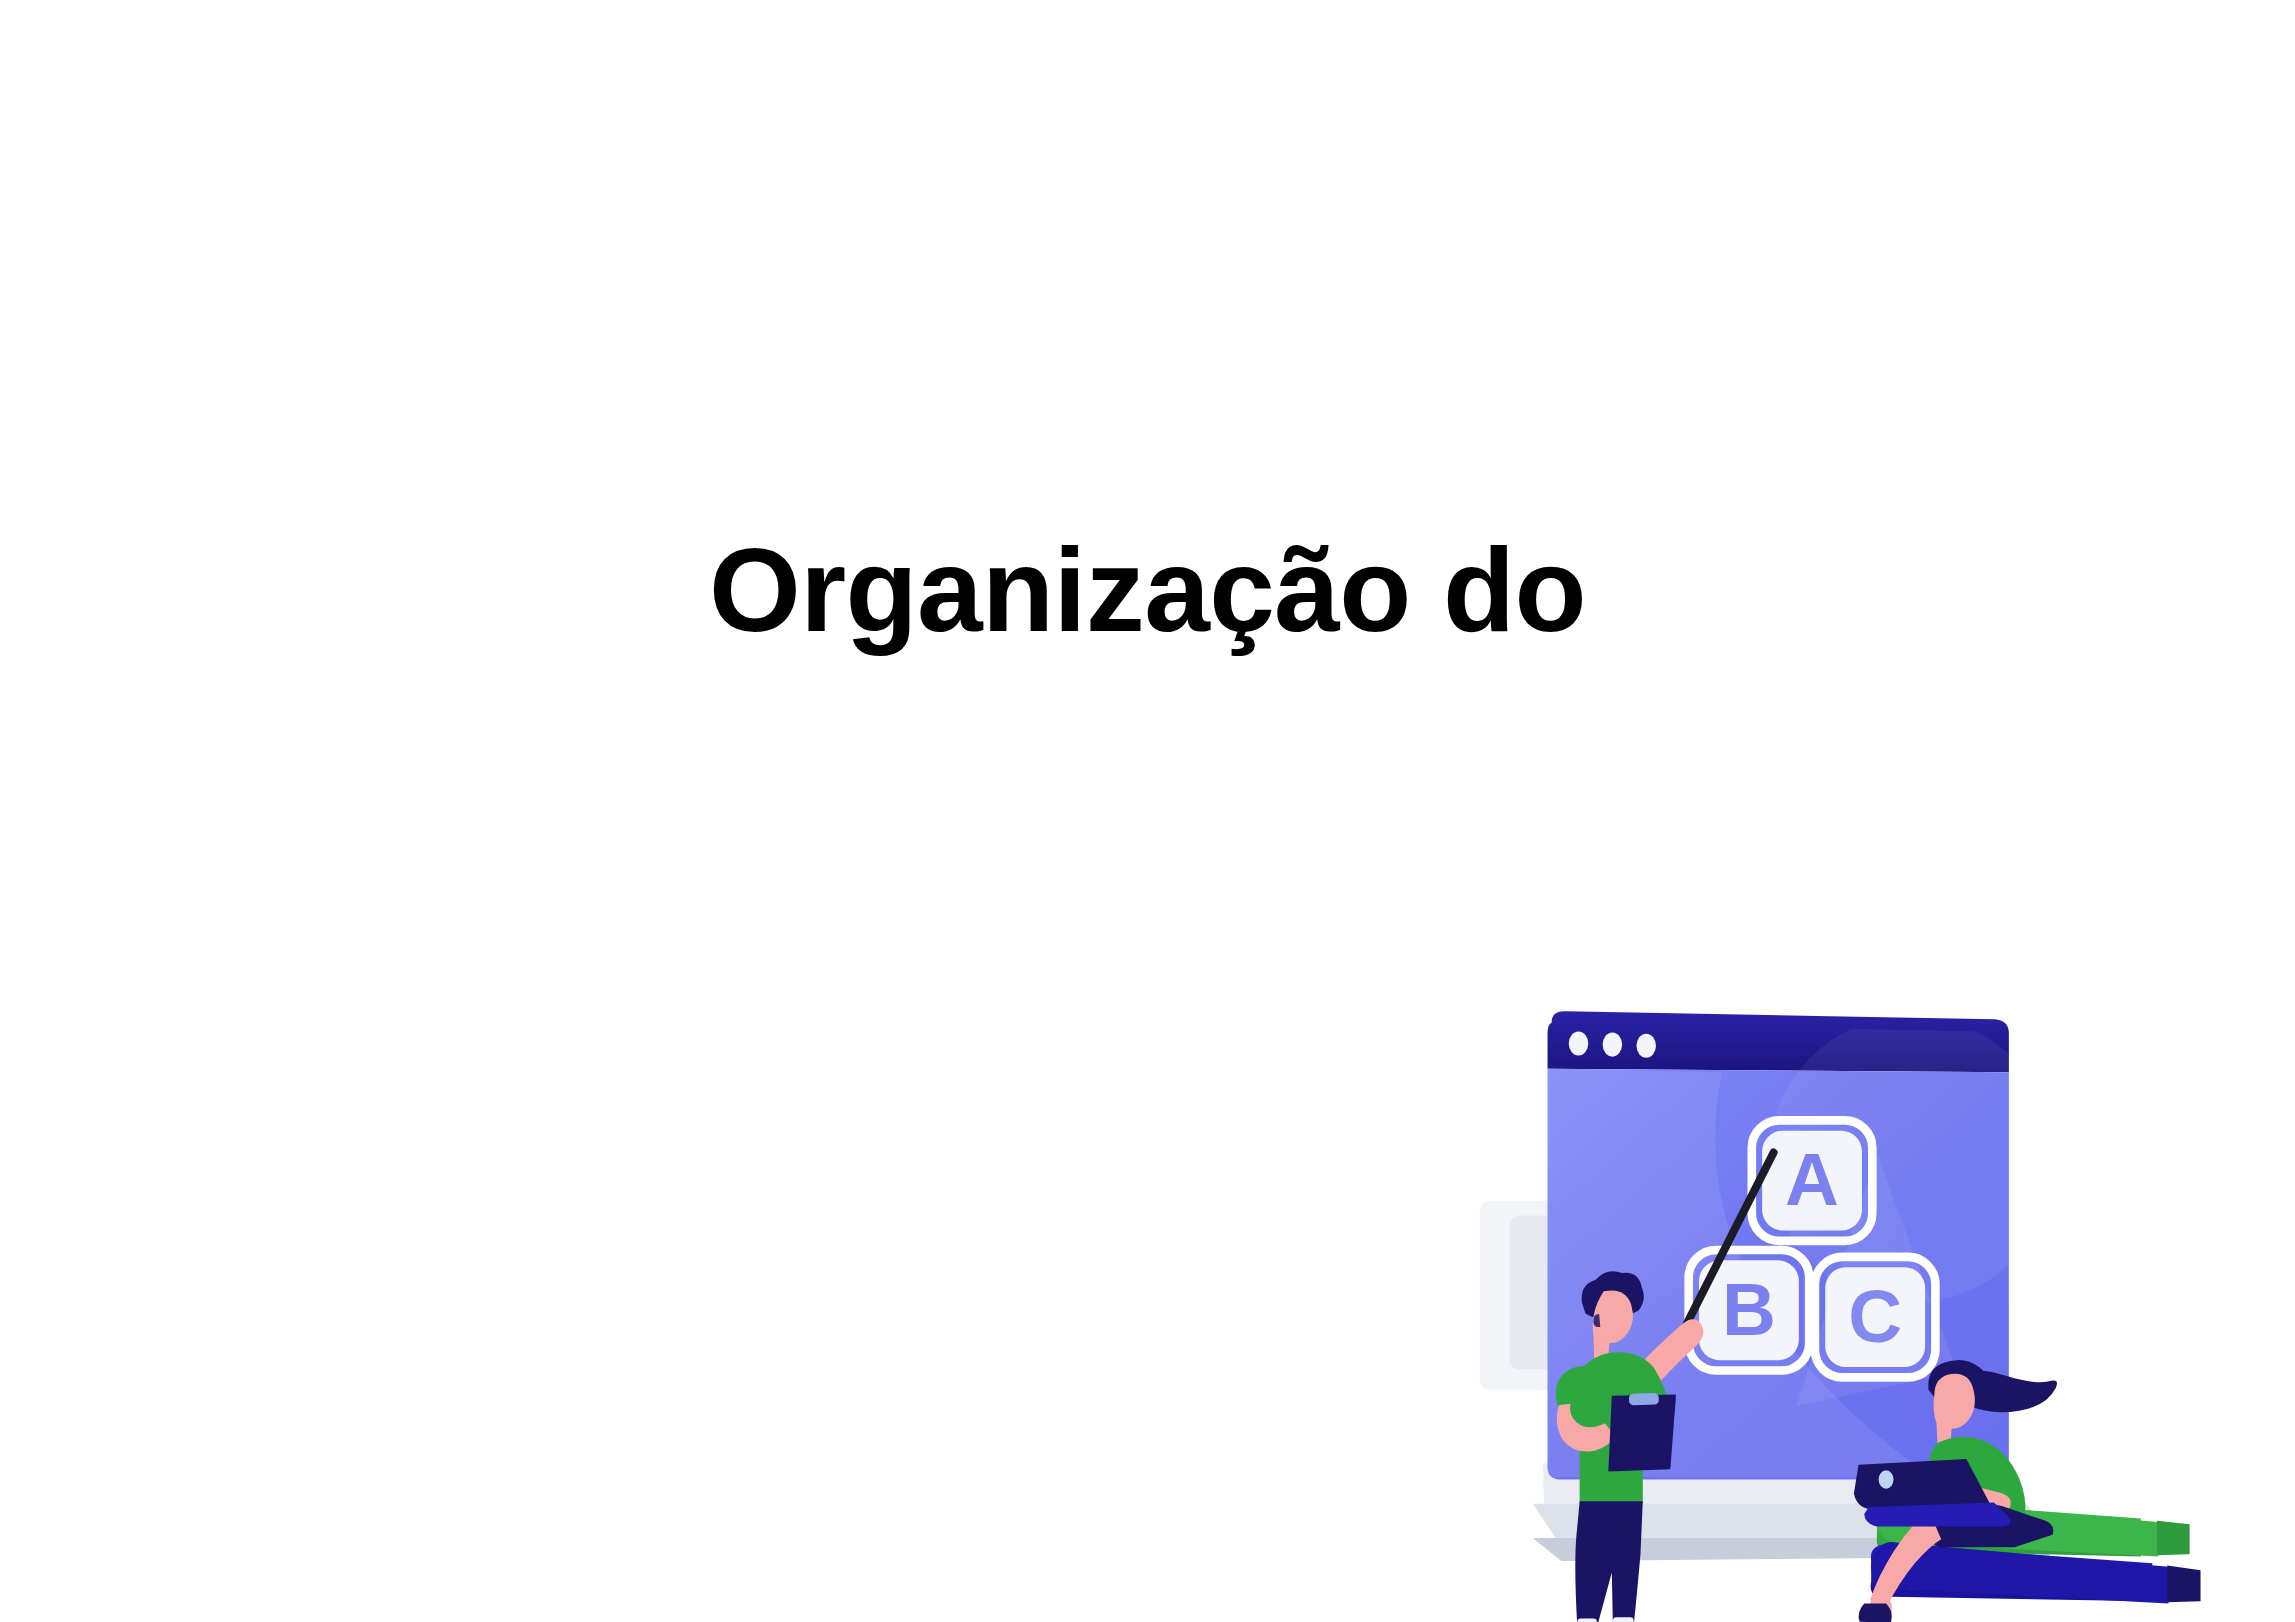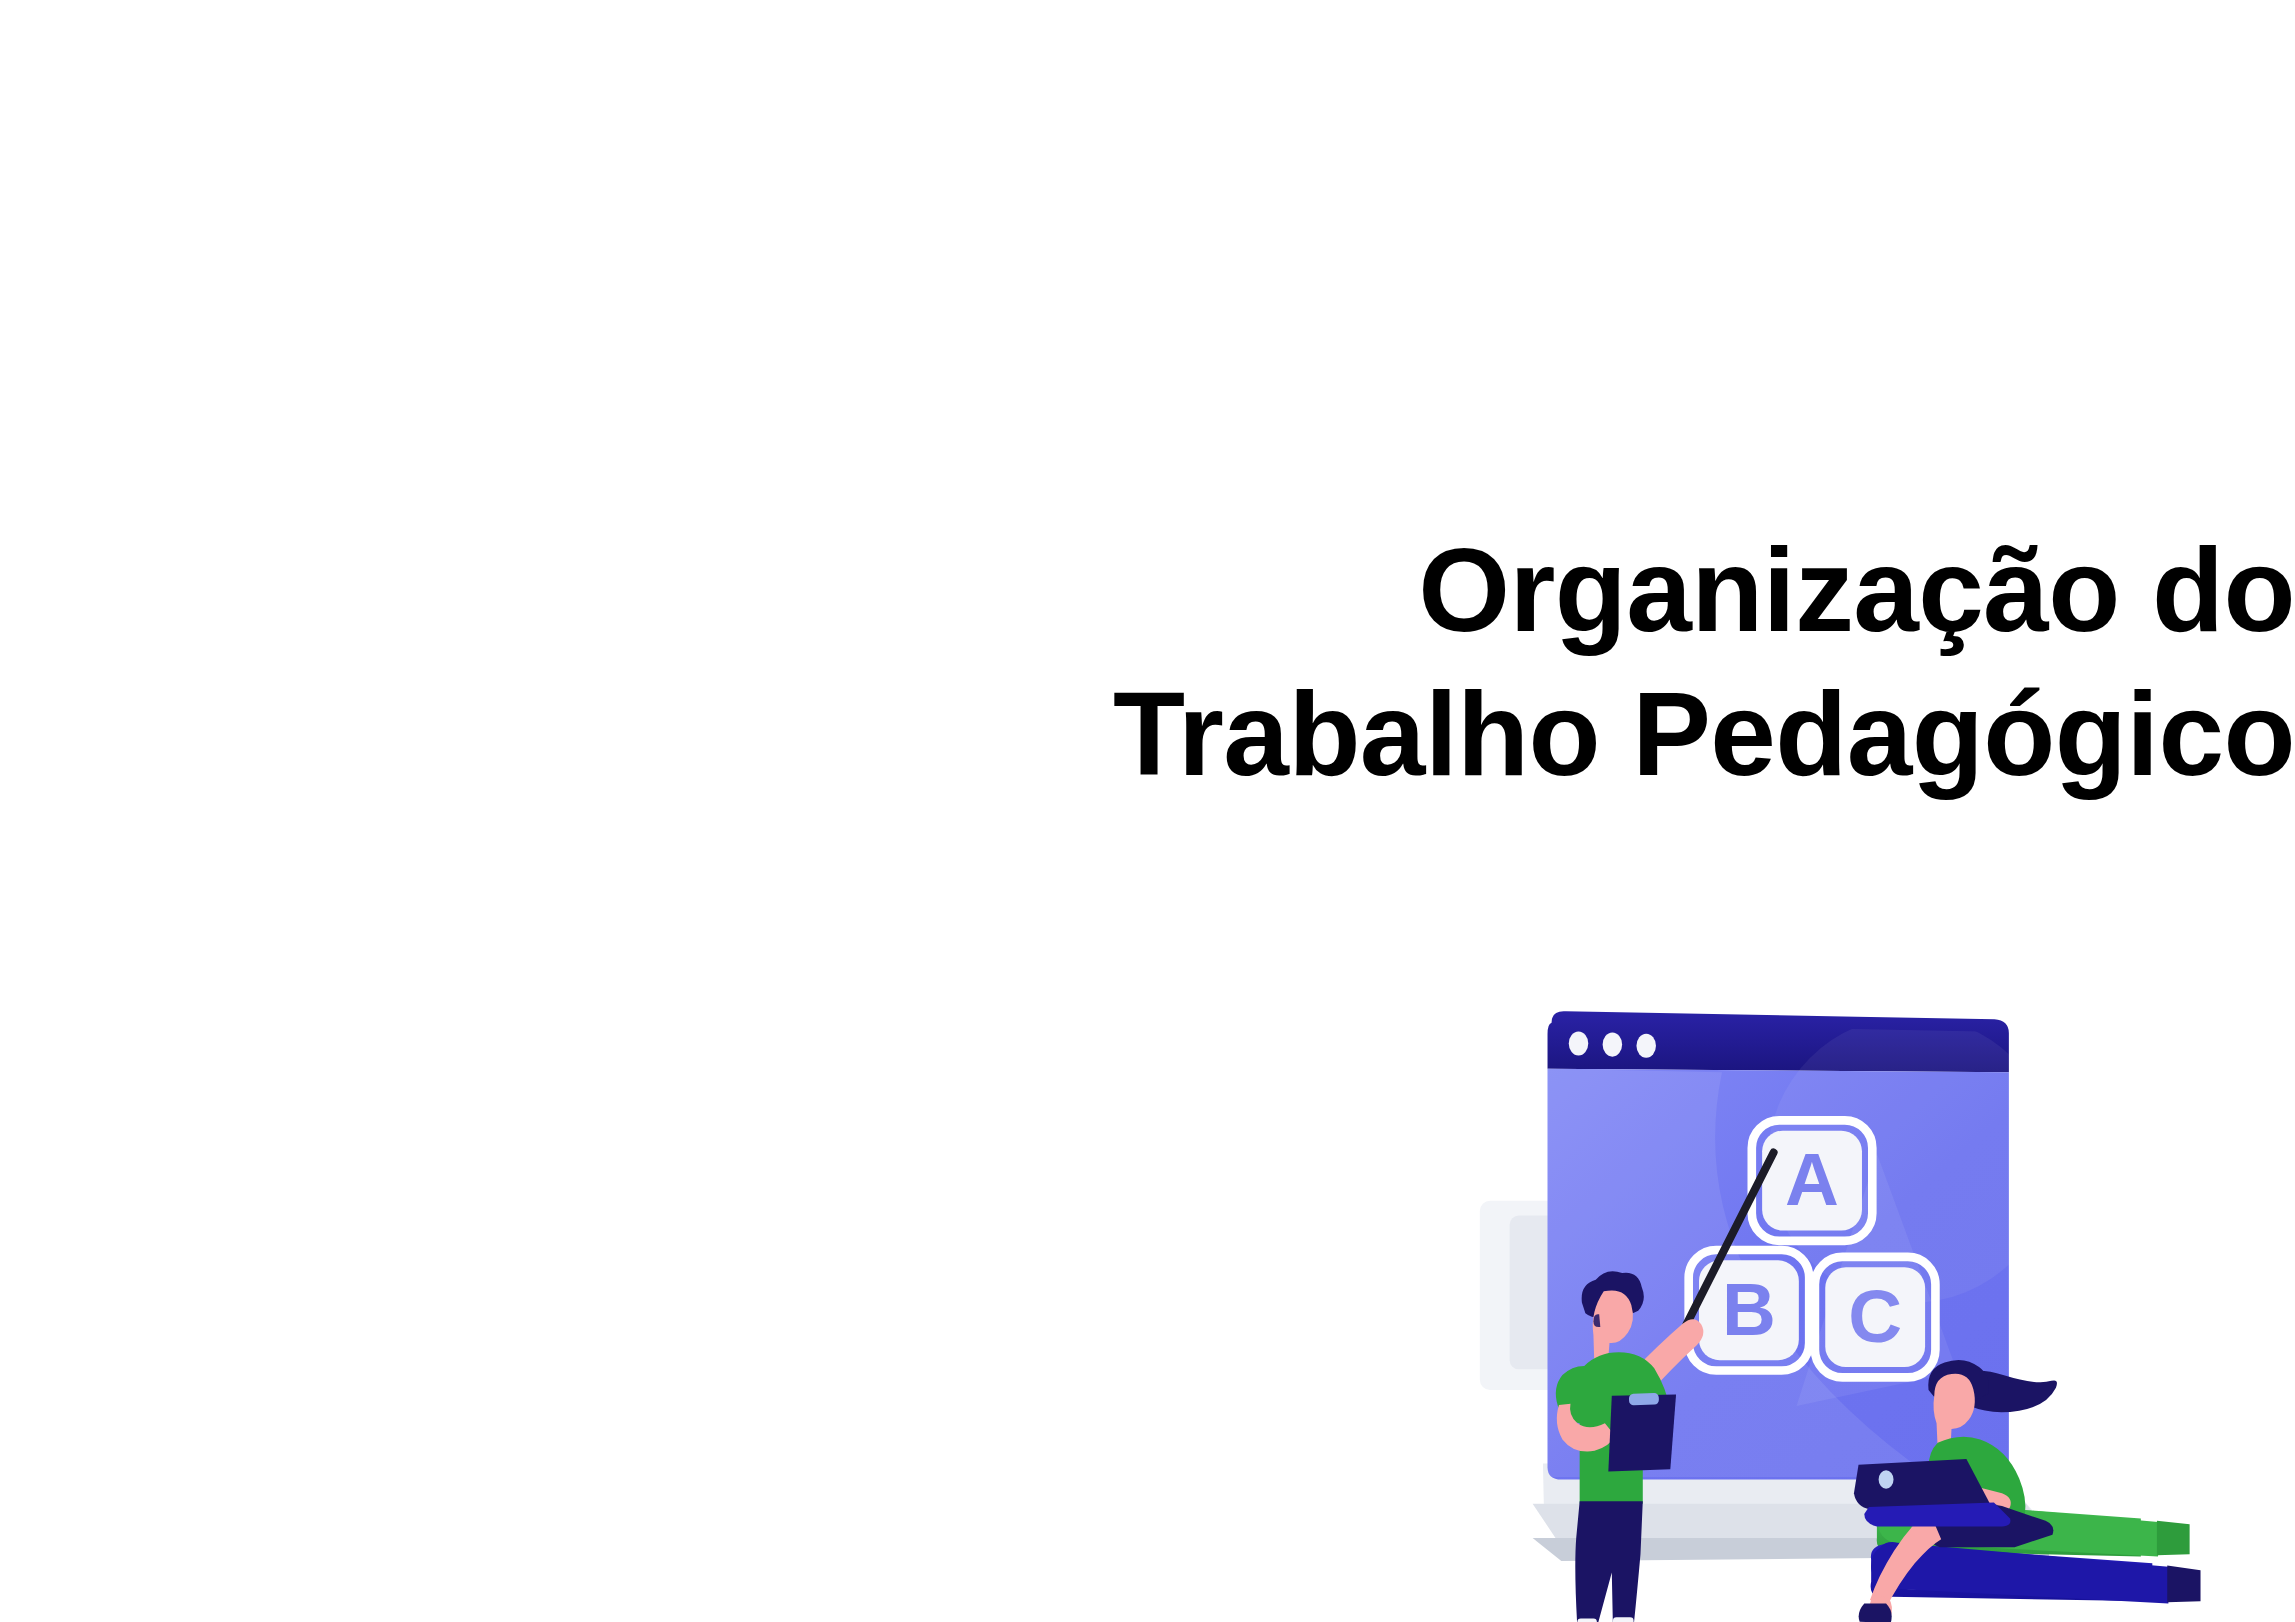--- a/index.html
+++ b/index.html
@@ -21,21 +21,21 @@
     inset: 0;
     background: #ffffff;
   }
 
   
   .title-block {
     position: absolute;
     left: 0;
     right: 0;
     top: 519px;
-    text-align: right;
+    text-align: center;
     line-height: 1.22;
   }
   .title-line {
     display: block;
     font-family: "Liberation Sans", sans-serif;
     font-weight: bold;
     font-size: 118px;
     letter-spacing: -0.6px;
     color: #000000;
     white-space: nowrap;
@@ -55,21 +55,20 @@
     height: 100%;
   }
 </style>
 </head>
 <body>
 
 <div class="slide">
 
   <div class="title-block">
     <span class="title-line">Organização do</span>
-    <span class="title-line">Trabalho Pedagógico</span>
   </div>
 
   <div class="illustration">
     <svg viewBox="0 0 1430 1138" xmlns="http://www.w3.org/2000/svg">
 
       <defs>
         <linearGradient id="gScreen" x1="0" y1="0" x2="1" y2="1">
           <stop offset="0%" stop-color="#8289F5"></stop>
           <stop offset="55%" stop-color="#6D73F0"></stop>
           <stop offset="100%" stop-color="#6B71EE"></stop>

